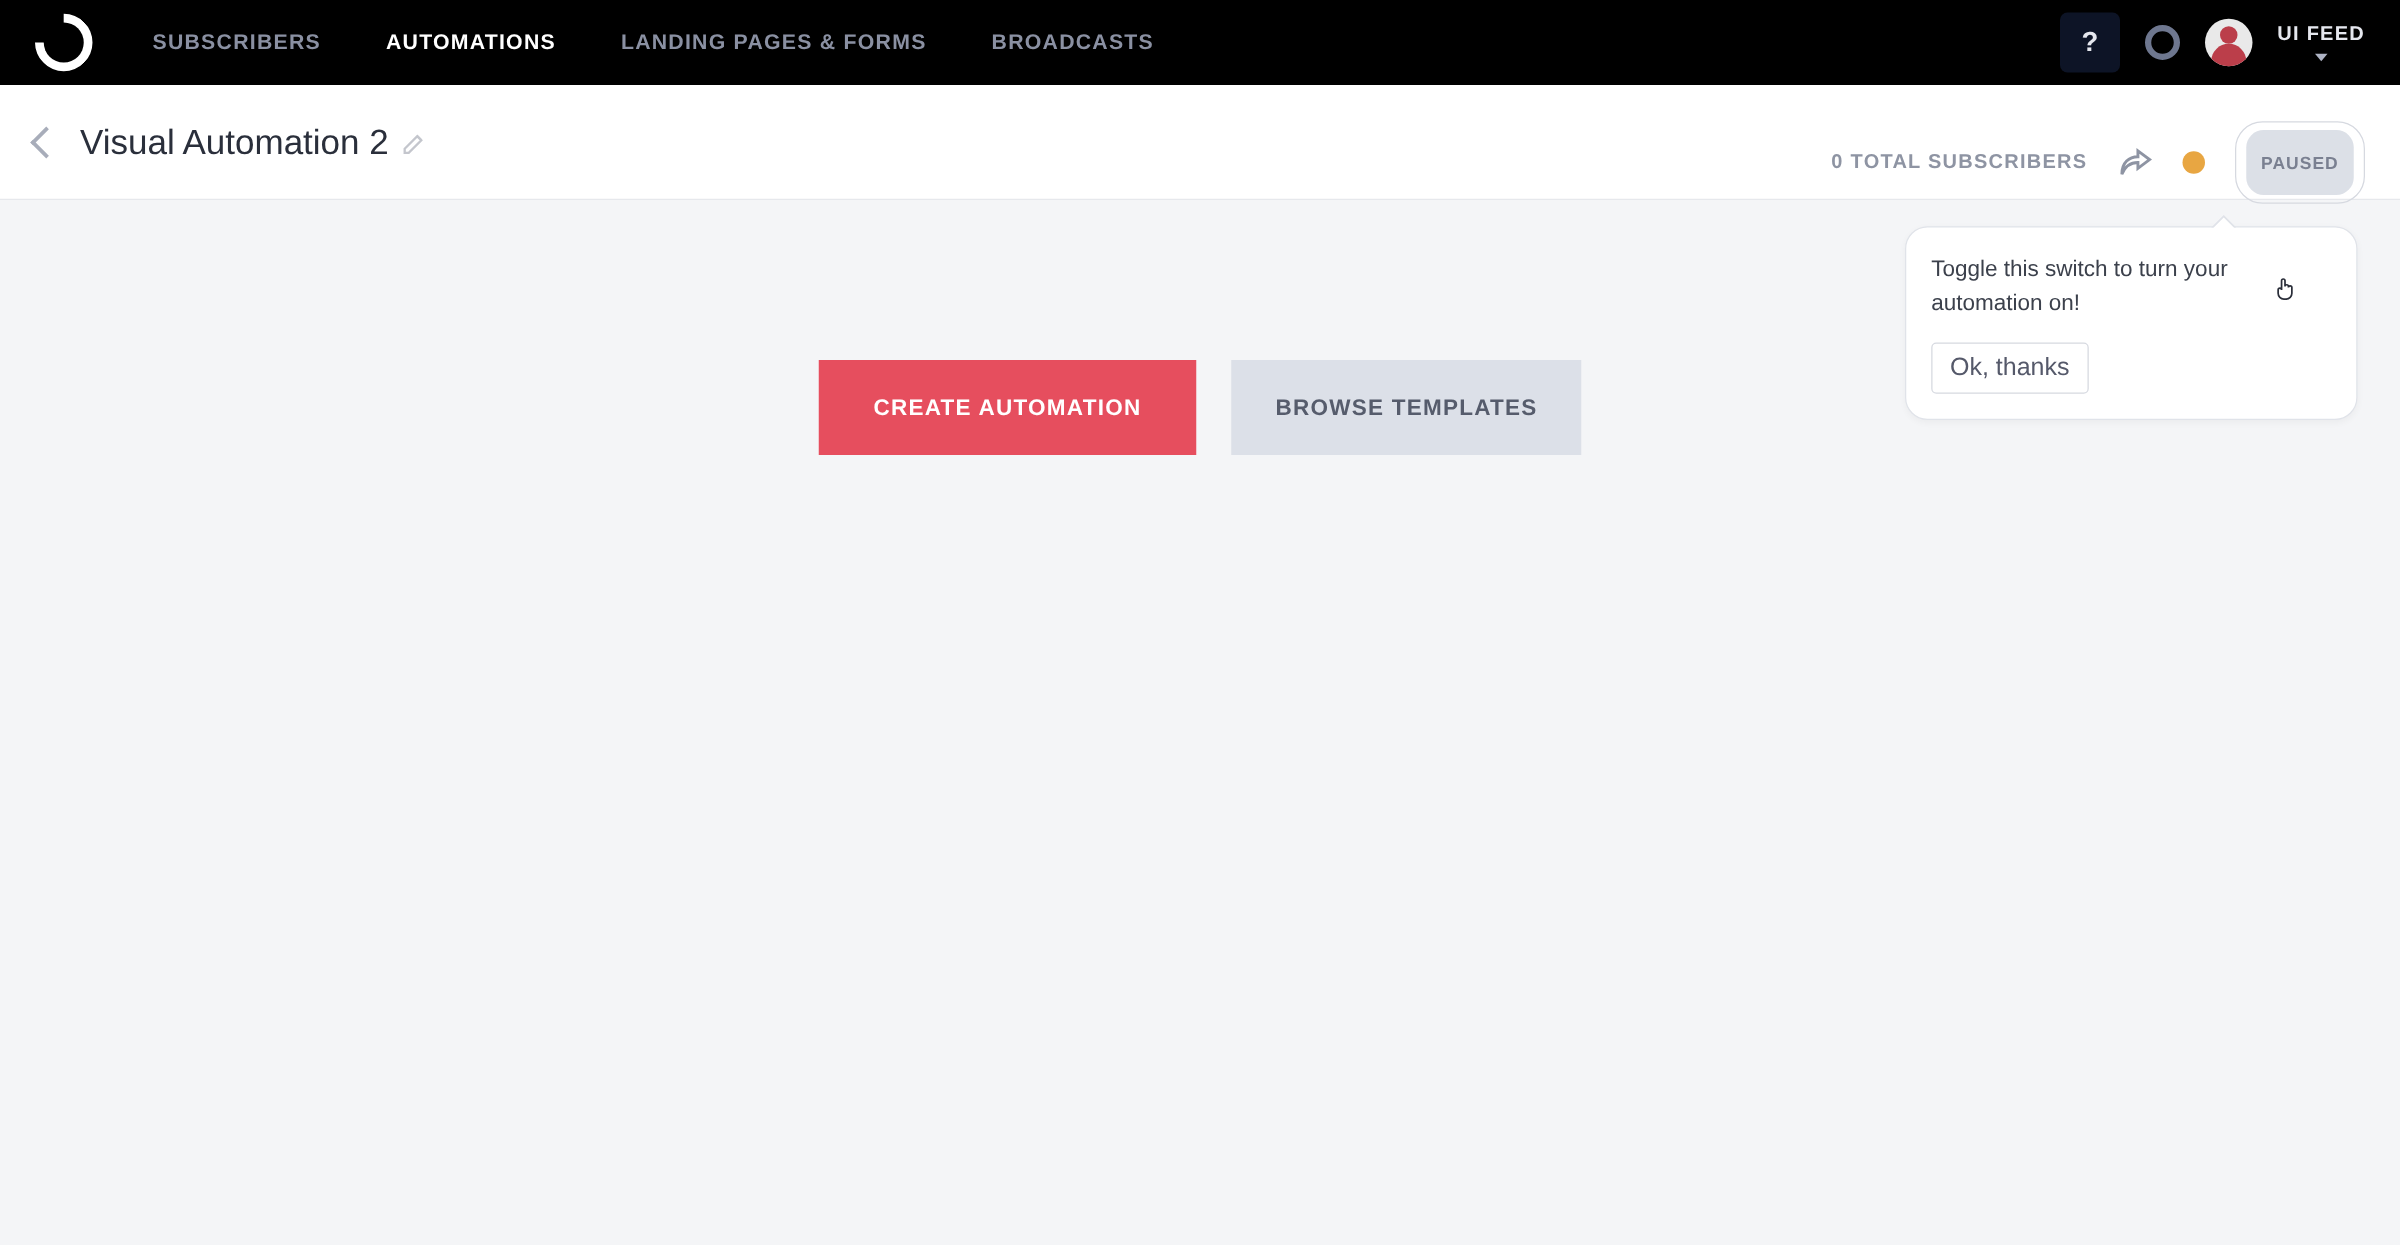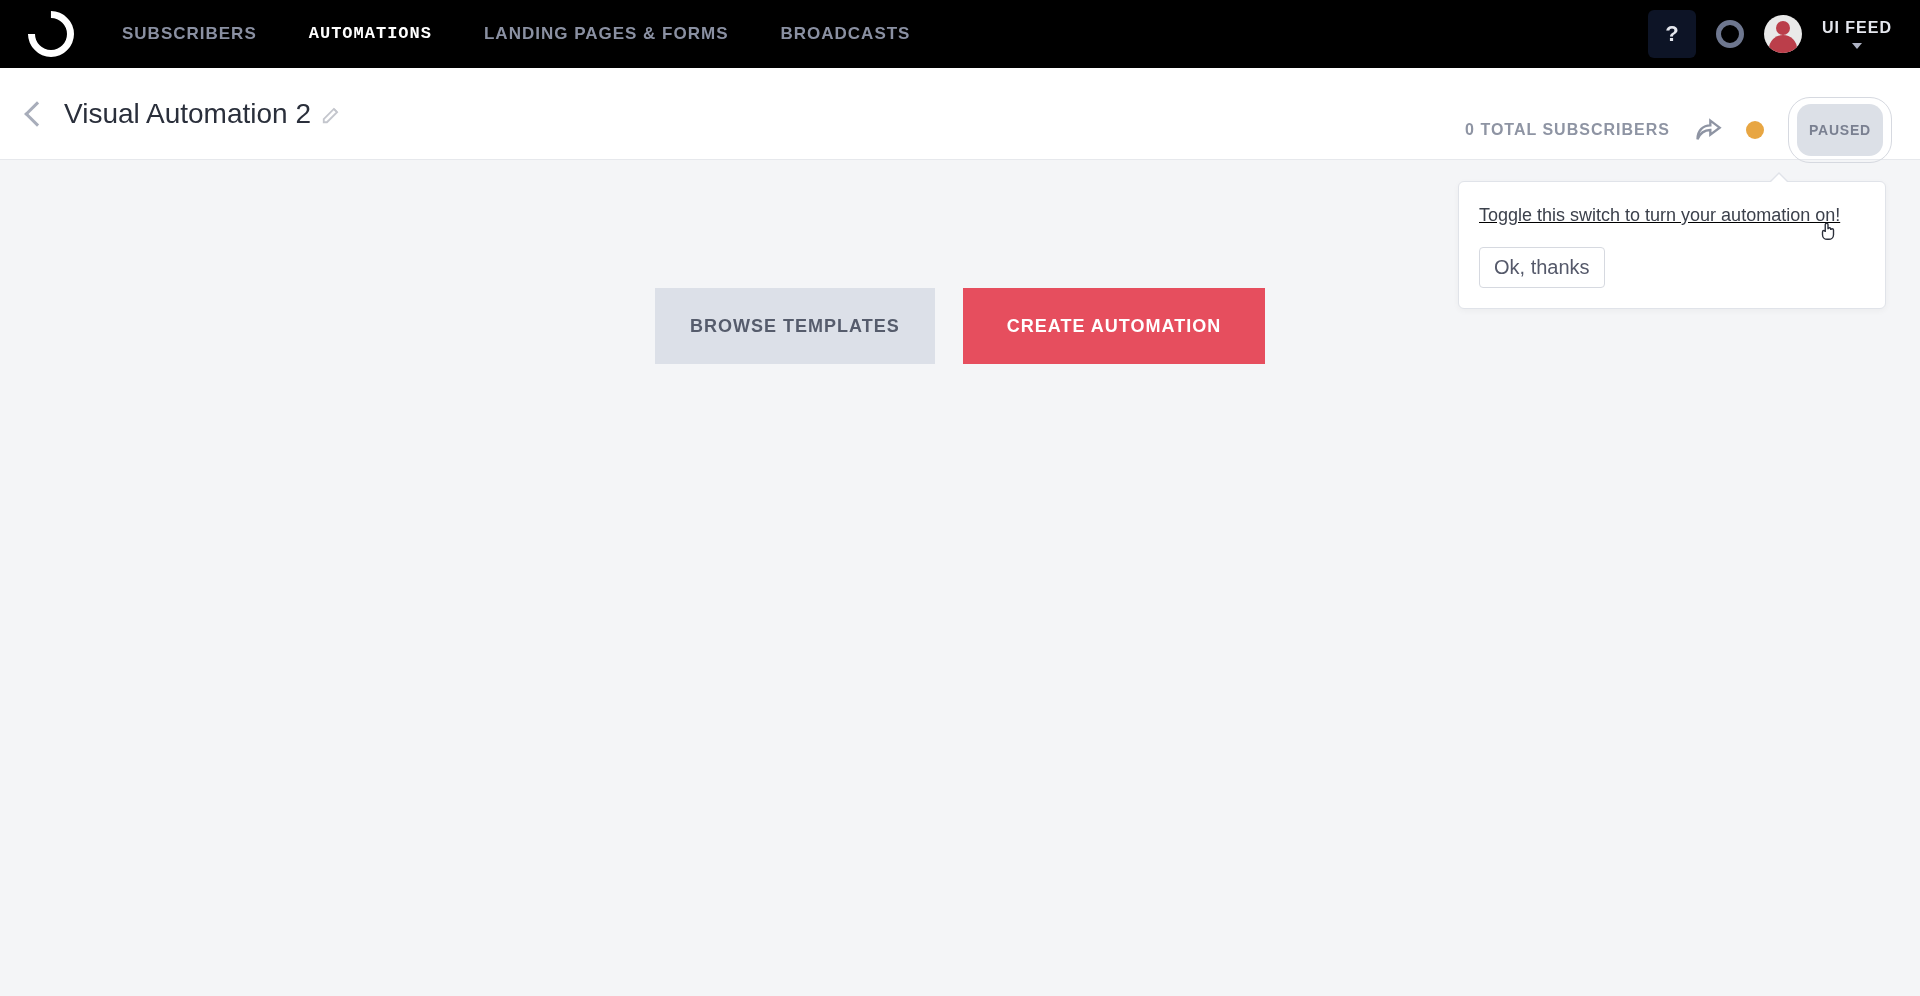--- a/index.html
+++ b/index.html
@@ -24,21 +24,21 @@
     }
     .nav-links { display: flex; gap: 52px; }
     .nav-link {
       color: #8a90a2;
       font-size: 17px;
       font-weight: 700;
       letter-spacing: 1px;
       cursor: pointer;
       text-transform: uppercase;
     }
-    .nav-link.active { color: #ffffff; font-family: Liberation Mono, monospace; }
+    .nav-link.active { color: #ffffff; }
     .nav-right { margin-left: auto; display: flex; align-items: center; gap: 20px; }
     .help-btn {
       width: 48px; height: 48px;
       background: #0d1426;
       border-radius: 6px;
       display: flex; align-items: center; justify-content: center;
       color: #e5e7ee; font-size: 22px; font-weight: 700;
       cursor: pointer;
     }
     .status-circle {
@@ -147,28 +147,27 @@
       letter-spacing: 0.8px;
       color: #7a8091;
     }
 
     
     .tooltip {
       position: absolute;
       top: 100%;
       right: 34px;
       margin-top: 22px;
-      width: 428px;
+      width: 362px;
       background: #ffffff;
       border: 1px solid #e0e3e9;
-      border-radius: 6px;
+      border-radius: 18px;
       padding: 20px;
       box-shadow: 0 2px 6px rgba(0,0,0,0.04);
       z-index: 10;
-      text-decoration: underline;
     }
     .tooltip::before {
       content: "";
       position: absolute;
       top: -10px; right: 96px;
       width: 0; height: 0;
       border-left: 10px solid transparent;
       border-right: 10px solid transparent;
       border-bottom: 10px solid #e0e3e9;
     }
@@ -277,16 +276,16 @@
     <div class="cursor-hand">
       <svg viewBox="0 0 24 24" width="22" height="22" stroke-width="1.5">
         <path d="M9 11 V5 a1.5 1.5 0 0 1 3 0 V10 a1.5 1.5 0 0 1 3 0 V11 a1.5 1.5 0 0 1 3 0 V16 a5 5 0 0 1 -5 5 H11 a5 5 0 0 1 -5 -5 V13 a1.5 1.5 0 0 1 3 0 Z"></path>
       </svg>
     </div>
   </div>
 </div>
 
 <div class="main">
   <div class="cta-row">
+    <div class="btn btn-primary">CREATE AUTOMATION</div>
     <div class="btn btn-secondary">BROWSE TEMPLATES</div>
-    <div class="btn btn-primary">CREATE AUTOMATION</div>
   </div>
 </div>
 
 </body></html>

